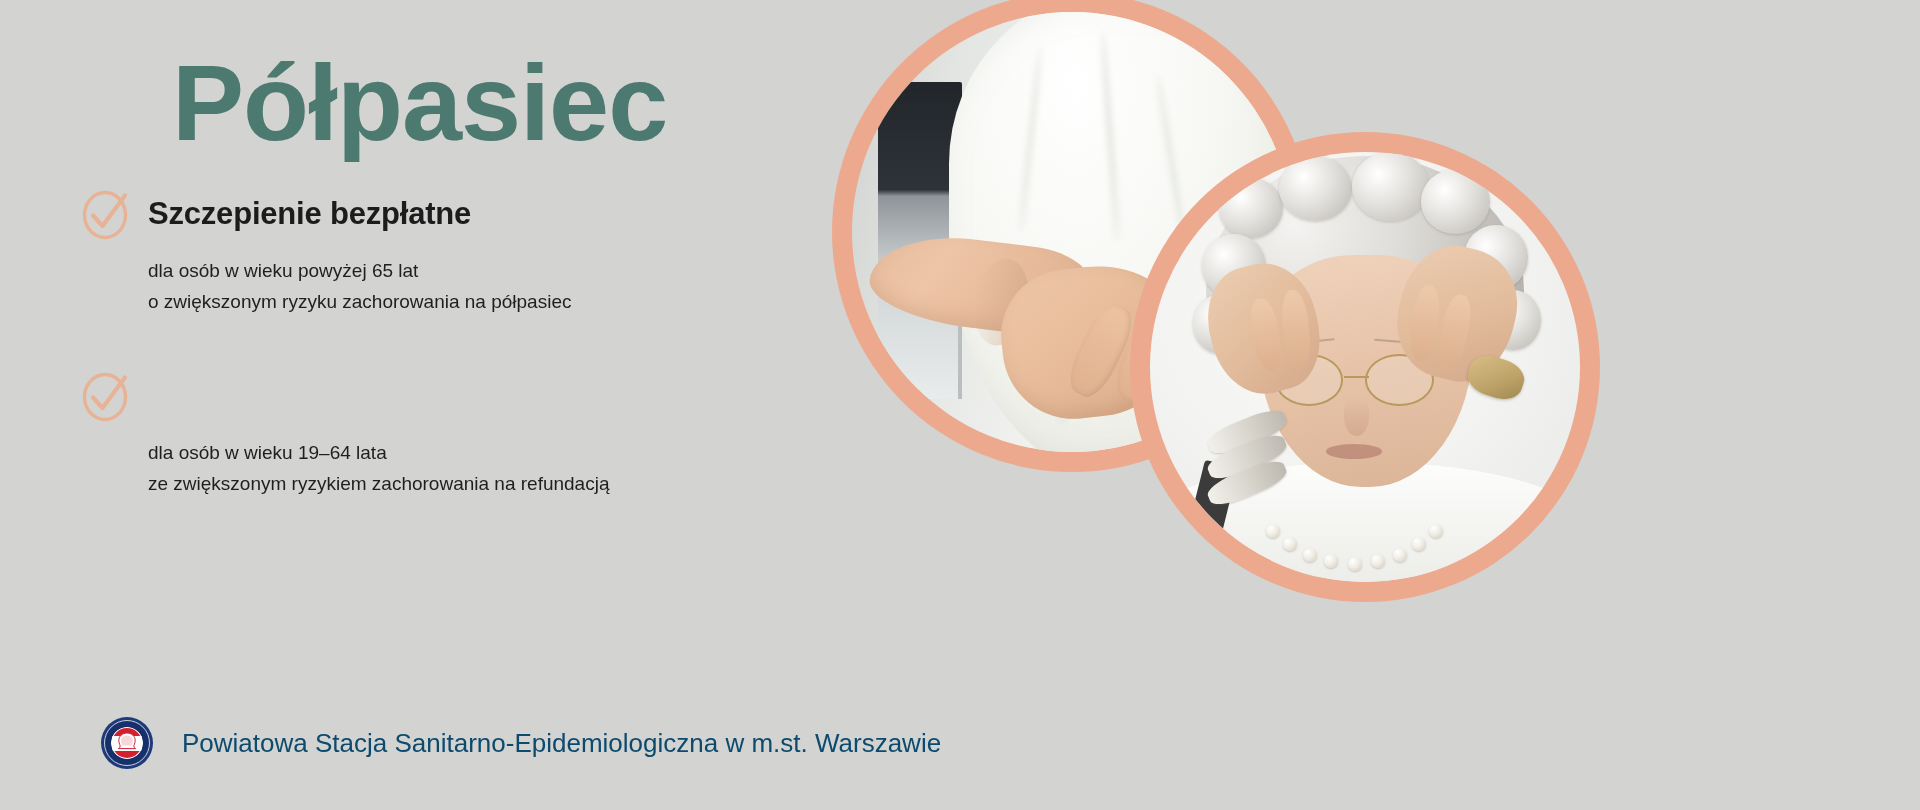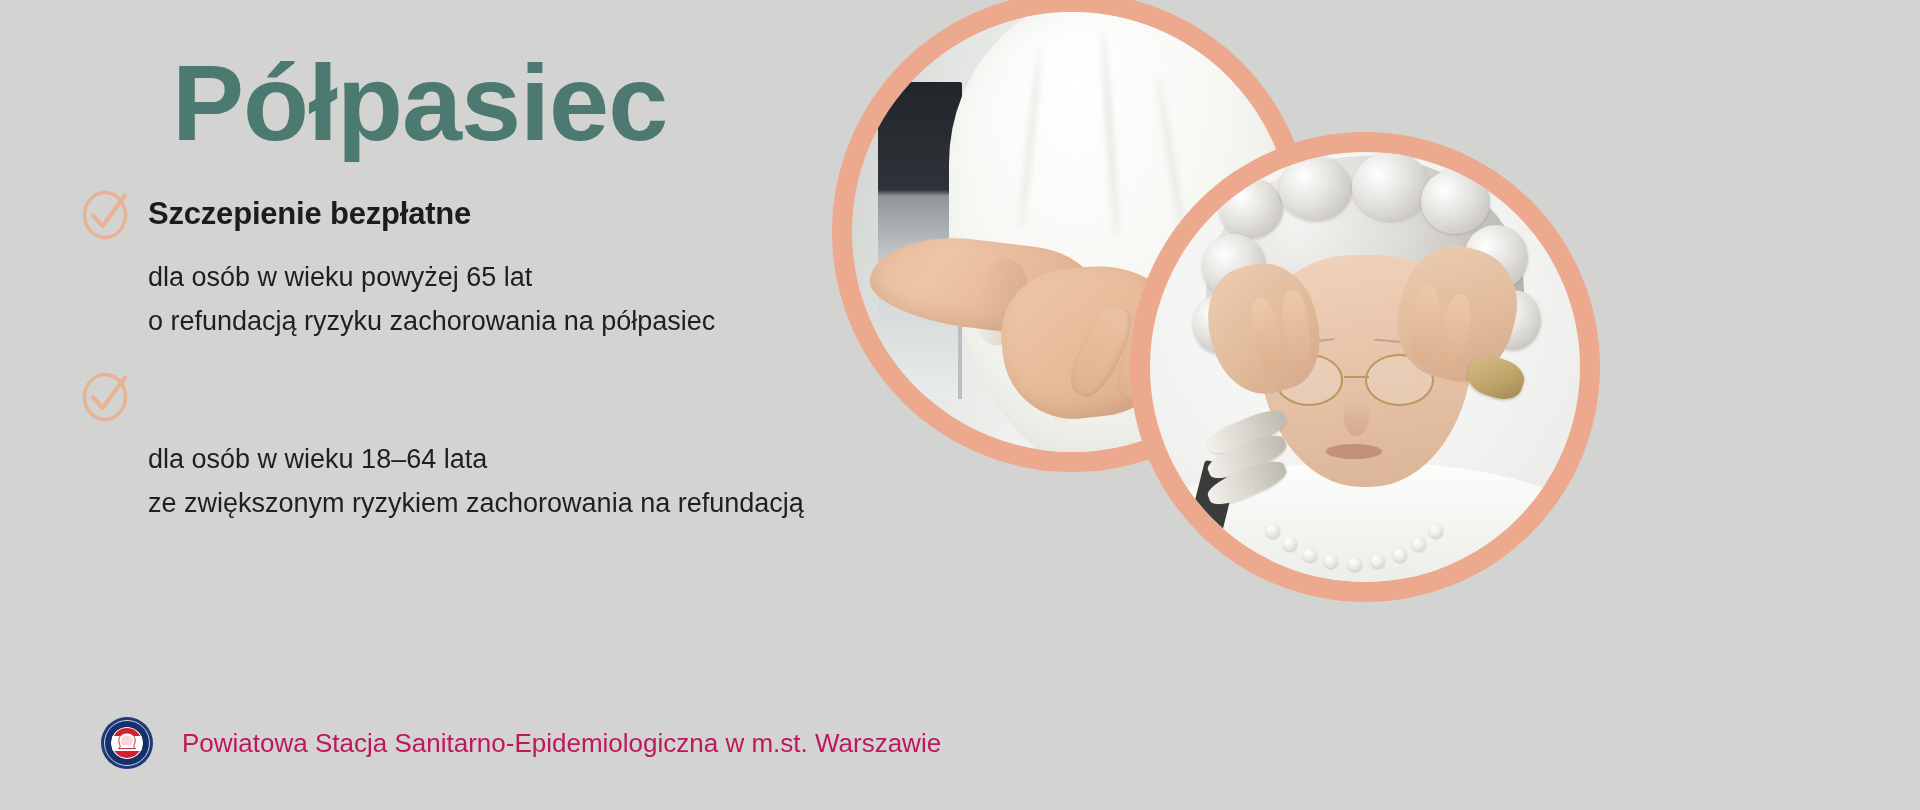--- a/index.html
+++ b/index.html
@@ -55,21 +55,21 @@
     white-space:nowrap;
     font-family:"Liberation Sans", sans-serif;
     text-align:center;
   }
 
   .bullet-lines{
     margin-top:14px;
     padding-left:70px;
   }
   .bullet-line{
-    font-size:27px;
+    font-size:19px;
     color:#1f1f1f;
     line-height:1.62;
     white-space:nowrap;
     font-family:"Liberation Sans", sans-serif;
   }
 
   
   .footer{
     position:absolute;
     left:100px; bottom:40px;
@@ -79,21 +79,21 @@
     z-index:6;
   }
   .seal{
     width:54px; height:54px;
     flex:0 0 54px;
     position:relative;
   }
   .seal svg{ display:block; width:54px; height:54px; }
   .footer-text{
     font-size:26px;
-    color:#be185d;
+    color:#0c4a6e;
     white-space:nowrap;
     font-family:"Liberation Sans", sans-serif;
   }
 
   
   .photo-zone{
     position:absolute;
     right:0; top:0;
     width:1120px; height:810px;
     z-index:1;
@@ -386,35 +386,35 @@
       <span class="check-icon">
         <svg viewBox="0 0 56 56">
           <ellipse cx="27" cy="29" rx="20.5" ry="22.5" fill="none" stroke="#e8b295" stroke-width="3.4"></ellipse>
           <path d="M15 29.5 L24.5 40 L47 9.5" fill="none" stroke="#e8b295" stroke-width="4.2" stroke-linecap="round" stroke-linejoin="round"></path>
         </svg>
       </span>
       <span class="bullet-title">Szczepienie bezpłatne</span>
     </div>
     <div class="bullet-lines">
       <div class="bullet-line">dla osób w wieku powyżej 65 lat</div>
-      <div class="bullet-line">o refundacją ryzyku zachorowania na półpasiec</div>
+      <div class="bullet-line">o zwiększonym ryzyku zachorowania na półpasiec</div>
     </div>
   </div>
 
   <div class="bullet-block second">
     <div class="bullet-head">
       <span class="check-icon">
         <svg viewBox="0 0 56 56">
           <ellipse cx="27" cy="29" rx="20.5" ry="22.5" fill="none" stroke="#e8b295" stroke-width="3.4"></ellipse>
           <path d="M15 29.5 L24.5 40 L47 9.5" fill="none" stroke="#e8b295" stroke-width="4.2" stroke-linecap="round" stroke-linejoin="round"></path>
         </svg>
       </span>
     </div>
     <div class="bullet-lines">
-      <div class="bullet-line">dla osób w wieku 18–64 lata</div>
+      <div class="bullet-line">dla osób w wieku 19–64 lata</div>
       <div class="bullet-line">ze zwiększonym ryzykiem zachorowania na refundacją</div>
     </div>
   </div>
 </div>
 
 <div class="footer">
   <span class="seal">
     <svg viewBox="0 0 54 54">
       <circle cx="27" cy="27" r="26" fill="#1f3a7a"></circle>
       <circle cx="27" cy="27" r="22.5" fill="#16306b"></circle>

